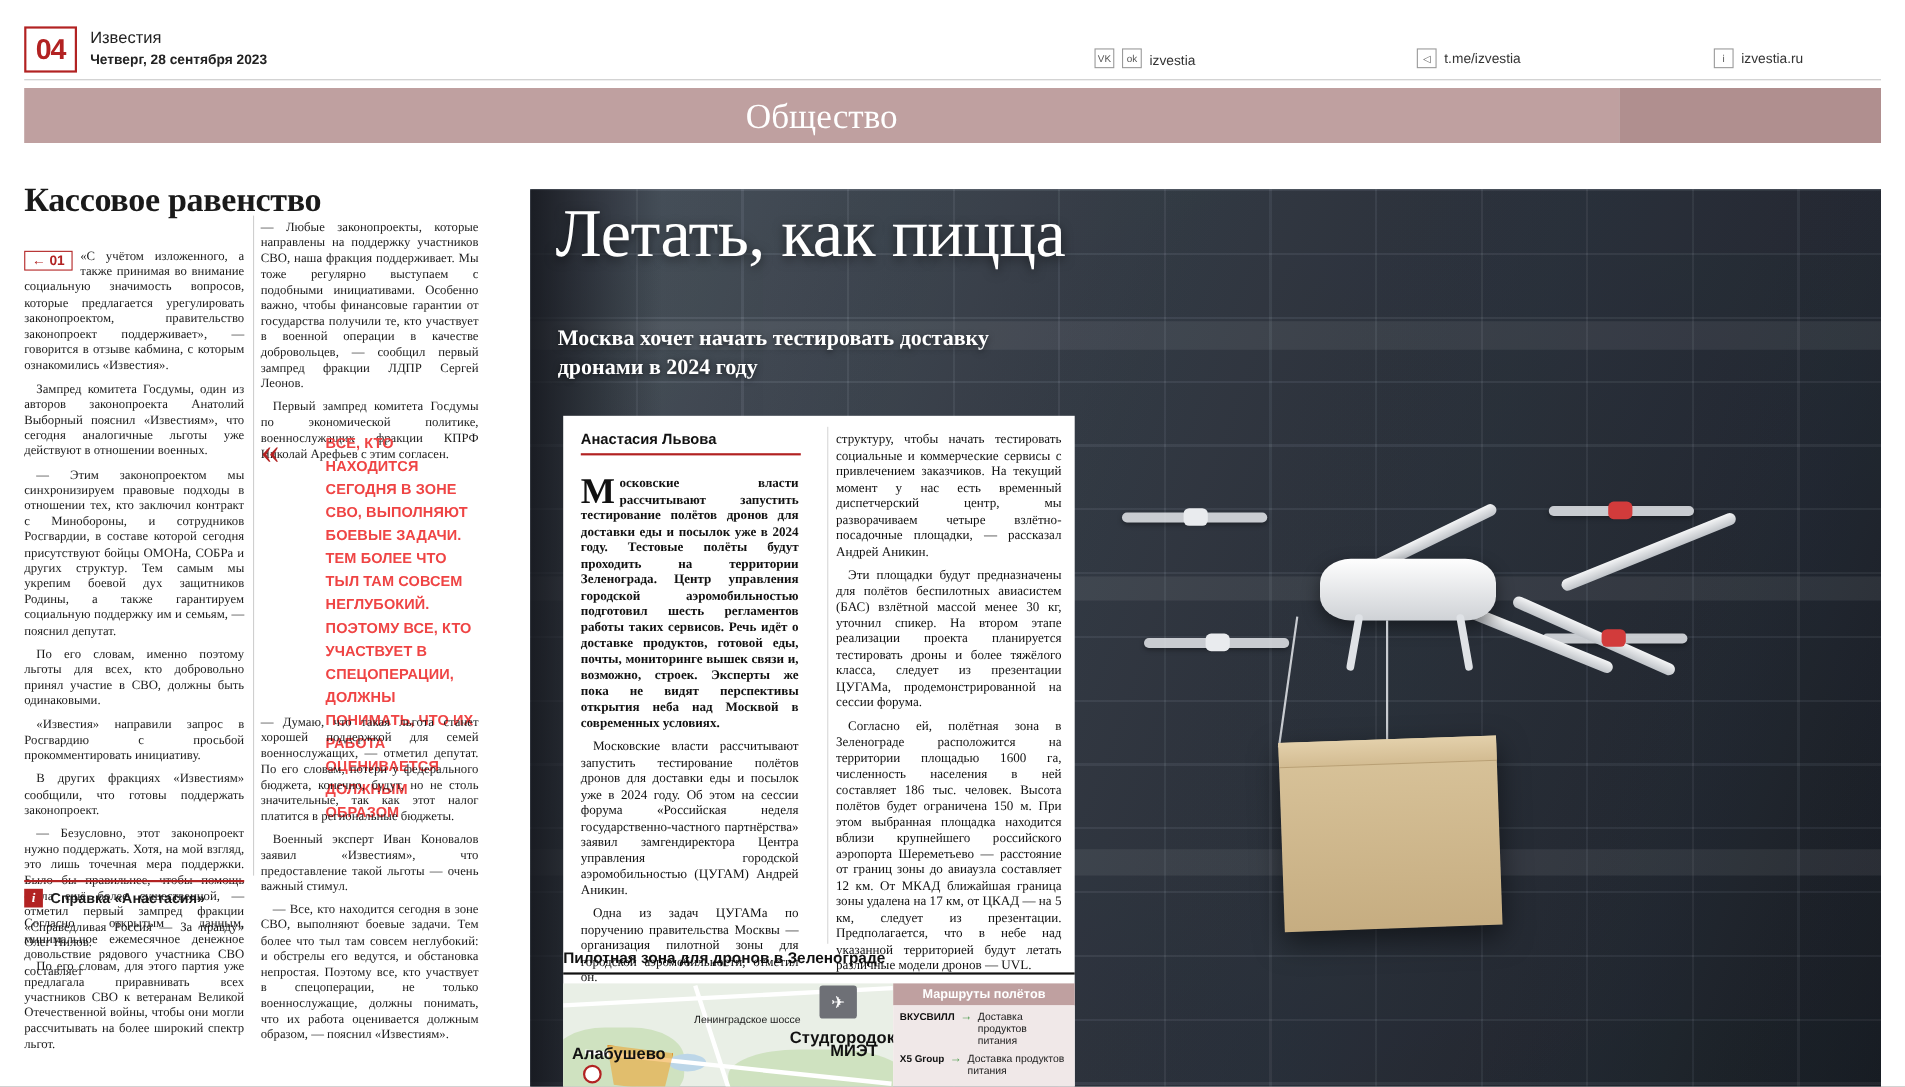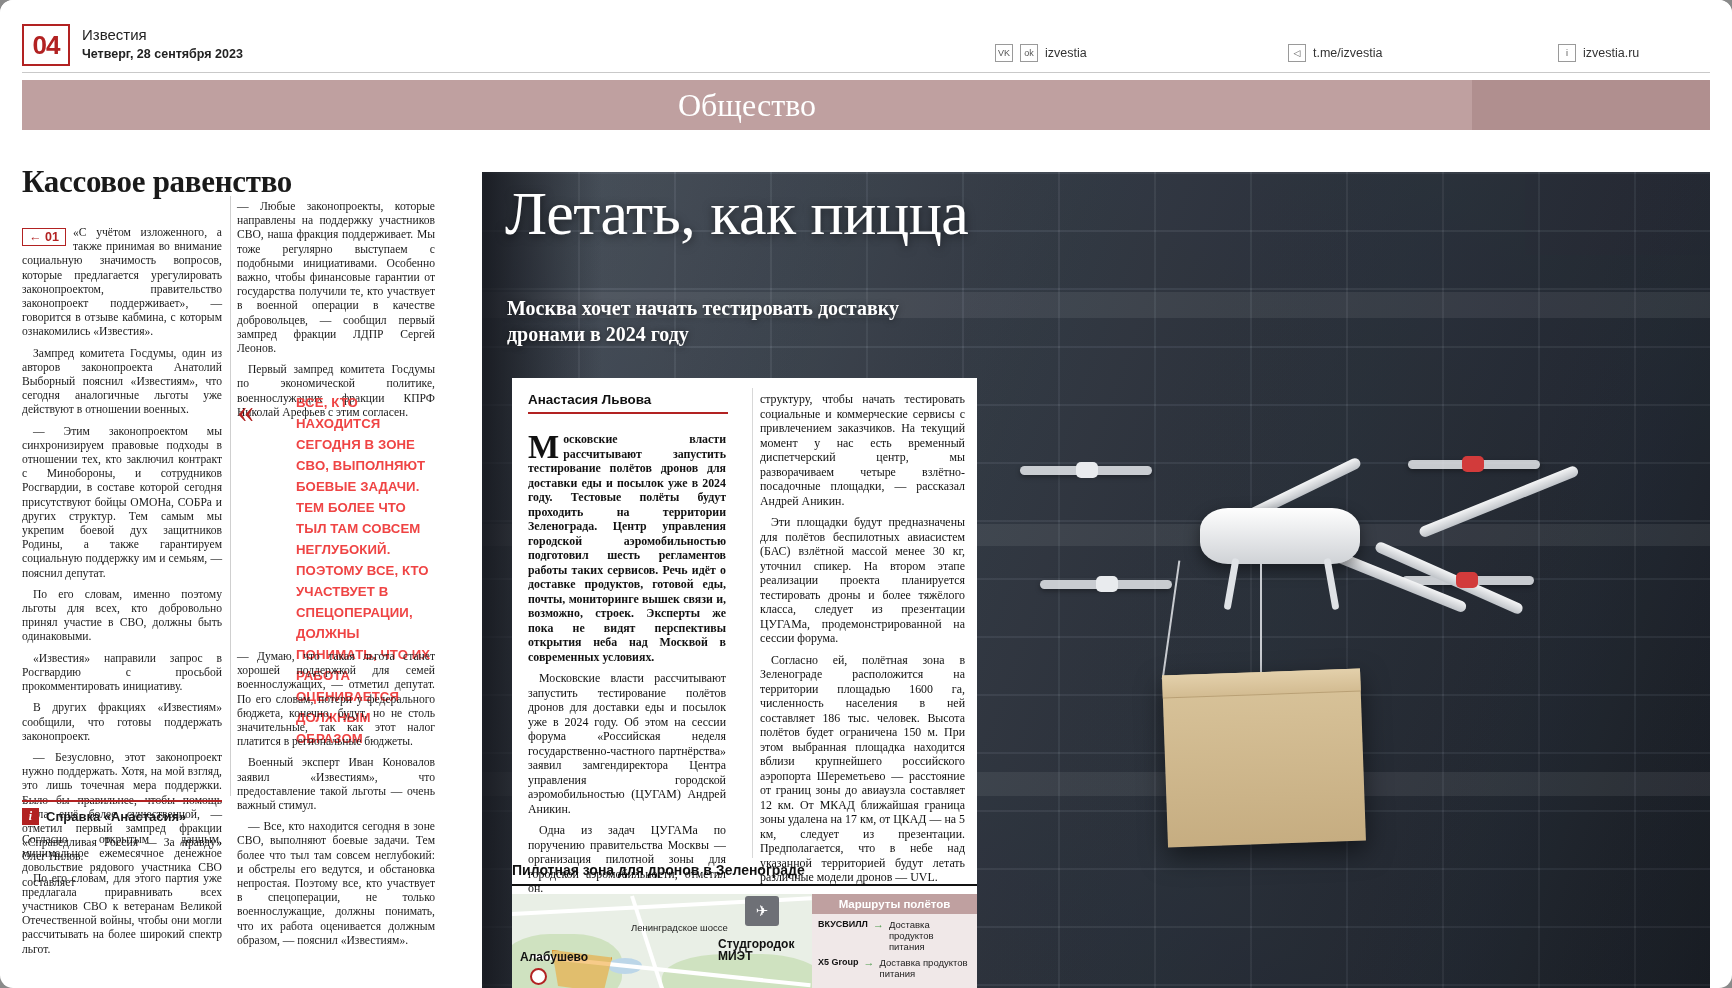--- a/index.html
+++ b/index.html
@@ -8,21 +8,20 @@
     background: #8a8a8a;
   }
   .page {
     position: relative;
     width: 1732px;
     height: 988px;
     background: #ffffff;
     overflow: hidden;
     font-family: "Liberation Serif", serif;
     color: #1a1a1a;
-    border-radius: 13px;
   }
   
   .masthead {
     position: absolute;
     left: 0; top: 0;
     width: 1732px; height: 80px;
     background: #ffffff;
   }
   .page-num-box {
     position: absolute;
@@ -320,24 +319,25 @@
   .map-label {
     position: absolute;
     font-family: "Liberation Sans", sans-serif;
     font-size: 9.5px;
     color: #222;
     white-space: nowrap;
   }
   .map-label-b {
     position: absolute;
     font-family: "Liberation Sans", sans-serif;
-    font-size: 12px;
+    font-size: 15px;
     font-weight: bold;
     color: #111;
     white-space: nowrap;
+    text-align: right;
   }
   .metro-dot {
     position: absolute;
     width: 13px; height: 13px;
     border: 2px solid #b22222;
     border-radius: 50%;
     background: #fff;
   }
   .routes-head {
     position: absolute;
@@ -455,21 +455,21 @@
 </head>
 <body>
 
 <div class="page">
 
   <div class="masthead">
     <div class="page-num-box">04</div>
     <div class="masthead-title">Известия</div>
     <div class="masthead-date">Четверг, 28 сентября 2023</div>
 
-    <div class="social-group" style="left:995px;">
+    <div class="social-group" style="left:995px;align-items:flex-end;">
       <span class="sq-icon">VK</span>
       <span class="sq-icon">ok</span>
       <span>izvestia</span>
     </div>
     <div class="social-group" style="left:1288px;">
       <span class="sq-icon">◁</span>
       <span>t.me/izvestia</span>
     </div>
     <div class="social-group" style="left:1558px;">
       <span class="sq-icon">i</span>

